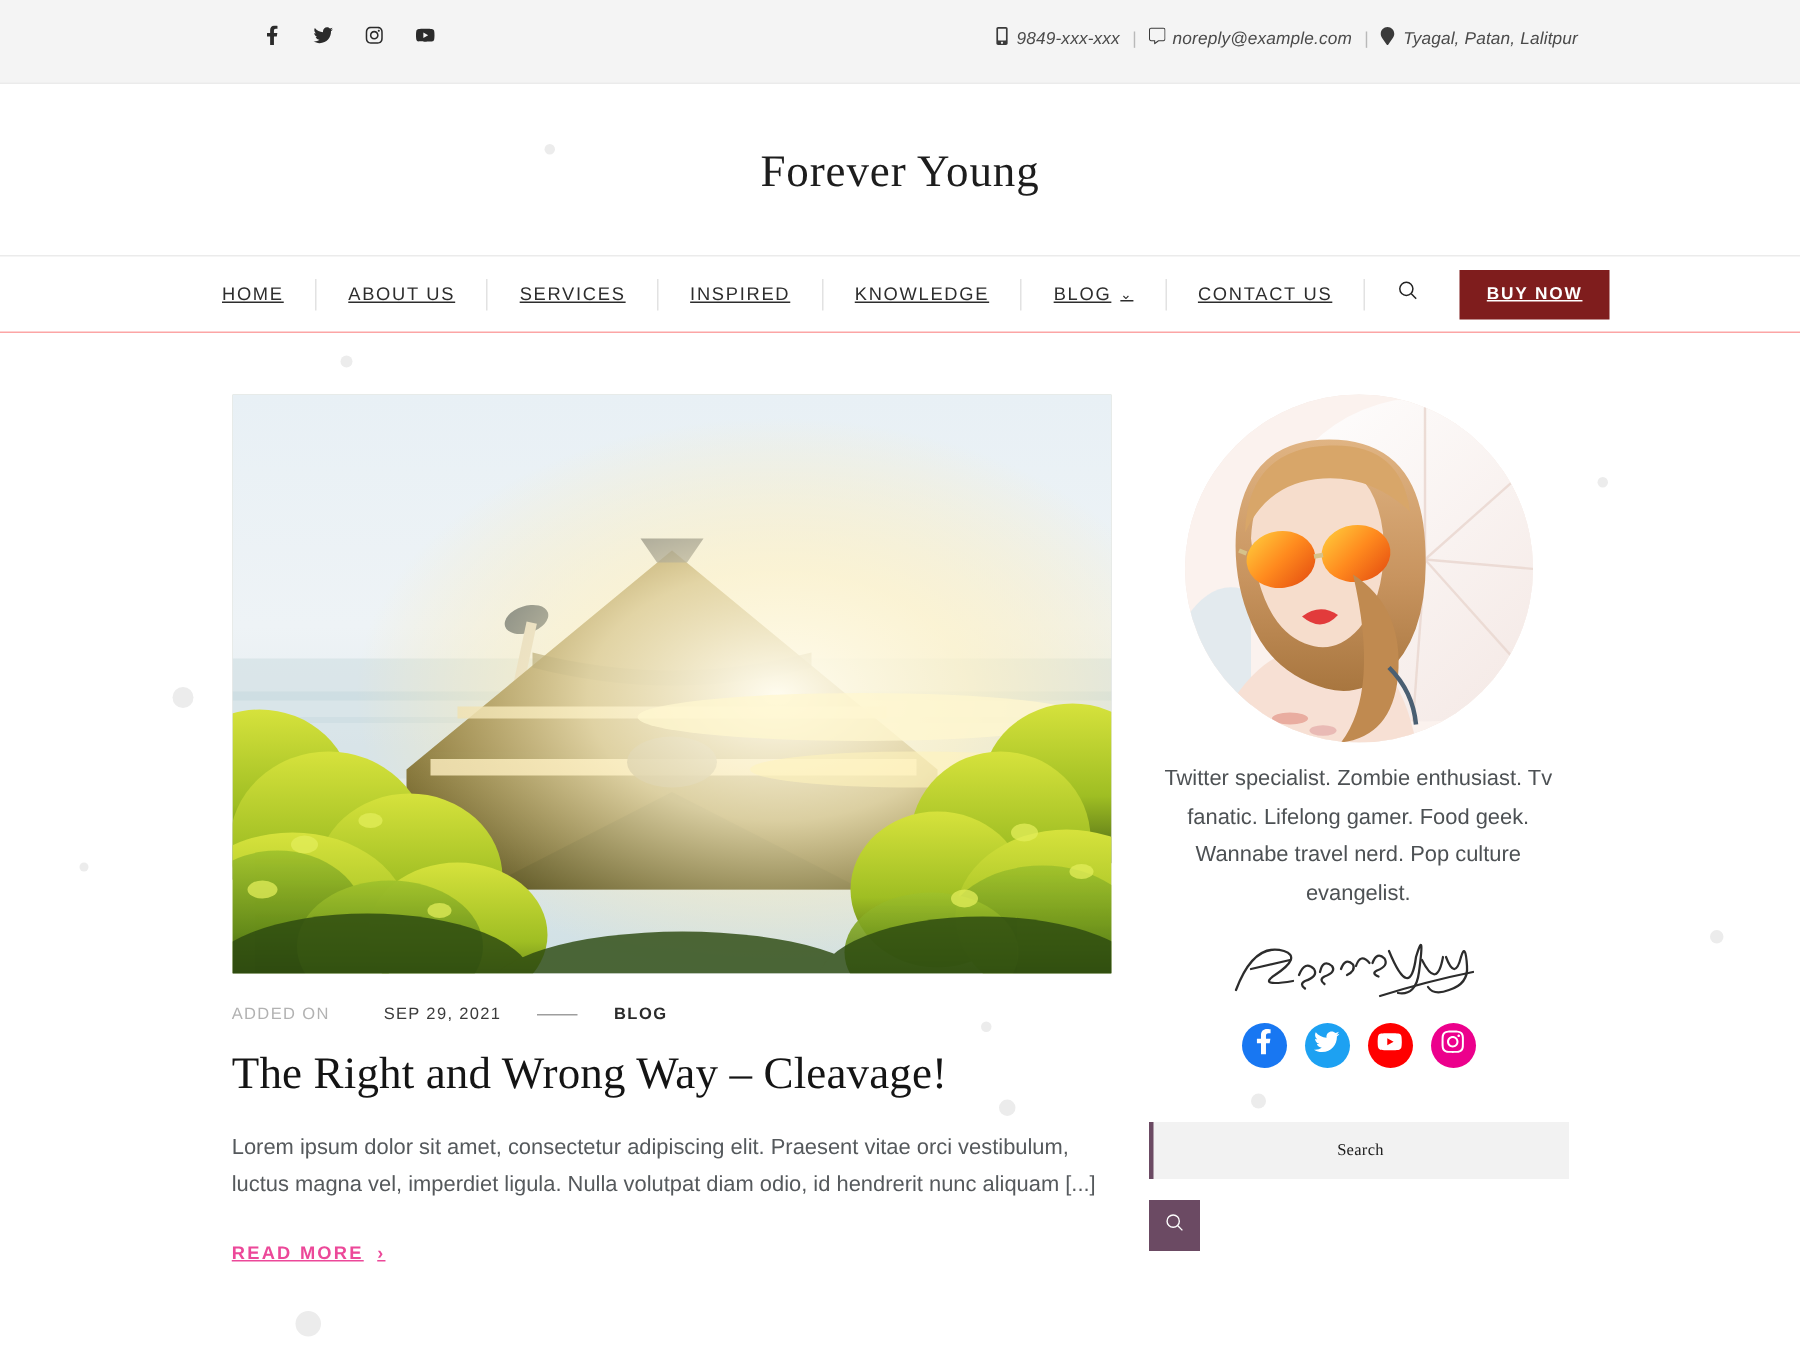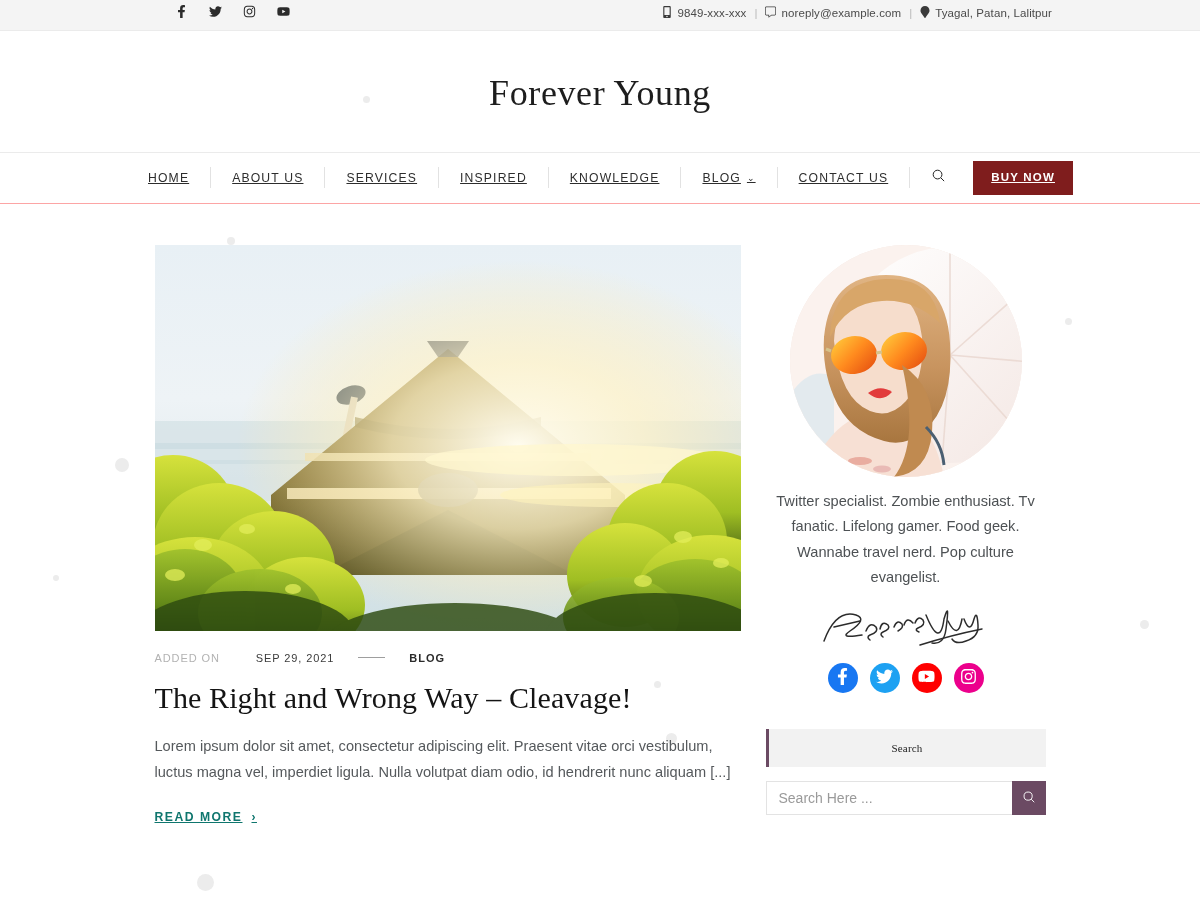--- a/index.html
+++ b/index.html
@@ -14,25 +14,26 @@
   
   .bg-dots { position: absolute; inset: 0; pointer-events: none; z-index: 0; }
   .bg-dots span {
     position: absolute; border-radius: 50%;
     background: #ececec;
   }
 
   
   .topbar {
     position: relative; z-index: 3;
-    height: 31px;
+    height: 56px;
     background: #f4f4f4;
     border-bottom: 1px solid #ebebeb;
     display: flex; align-items: center;
     padding: 0 148px 4px 164px;
+    font-style: italic;
   }
   .social-top { display: flex; align-items: center; gap: 0px; }
   .social-top a {
     width: 34px; height: 34px;
     display: flex; align-items: center; justify-content: center;
     color: #2b2b2b;
   }
   .social-top svg { width: 13px; height: 13px; fill: #2b2b2b; }
   .topbar-right {
     margin-left: auto;
@@ -45,21 +46,21 @@
 
   
   .branding {
     position: relative; z-index: 2;
     text-align: center;
     padding: 43px 0 39px;
     background: transparent;
   }
   .site-title {
     font-family: "Liberation Serif", "DejaVu Serif", serif;
-    font-size: 36px; font-weight: 400;
+    font-size: 30px; font-weight: 400;
     color: #1d1d1d; letter-spacing: .6px;
     line-height: 1.08;
   }
   .site-desc {
     margin-top: 12px;
     font-size: 14.5px; color: #606060; letter-spacing: .15px;
   }
 
   
   .navwrap {
@@ -137,21 +138,21 @@
   }
   .post-excerpt {
     margin-top: 18px;
     font-size: 14.6px; line-height: 1.72; color: #55595c;
     max-width: 586px;
   }
   .read-more {
     display: inline-flex; align-items: center; gap: 9px;
     margin-top: 25px;
     font-size: 12.2px; letter-spacing: 1.5px; font-weight: 600;
-    color: #0f766e; text-transform: uppercase;
+    color: #ec4899; text-transform: uppercase;
   }
   .read-more .arrow { font-size: 12px; }
 
   
   .avatar {
     width: 232px; height: 232px; border-radius: 50%;
     overflow: hidden; margin: 0 auto;
     position: relative; background: #f3e7e1;
   }
   .avatar svg { display: block; width: 100%; height: 100%; }
@@ -556,21 +557,20 @@
           <svg viewBox="0 0 448 512">
               <path d="M224.1 141c-63.6 0-114.9 51.3-114.9 114.9s51.3 114.9 114.9 114.9S339 319.5 339 255.9 287.7 141 224.1 141zm0 189.6c-41.1 0-74.7-33.5-74.7-74.7s33.5-74.7 74.7-74.7 74.7 33.5 74.7 74.7-33.6 74.7-74.7 74.7zm146.4-194.3c0 14.9-12 26.8-26.8 26.8-14.9 0-26.8-12-26.8-26.8s12-26.8 26.8-26.8 26.8 12 26.8 26.8zm76.1 27.2c-1.7-35.9-9.9-67.7-36.2-93.9-26.2-26.2-58-34.4-93.9-36.2-37-2.1-147.9-2.1-184.9 0-35.8 1.7-67.6 9.9-93.9 36.1s-34.4 58-36.2 93.9c-2.1 37-2.1 147.9 0 184.9 1.7 35.9 9.9 67.7 36.2 93.9s58 34.4 93.9 36.2c37 2.1 147.9 2.1 184.9 0 35.9-1.7 67.7-9.9 93.9-36.2 26.2-26.2 34.4-58 36.2-93.9 2.1-37 2.1-147.8 0-184.8zM398.8 388c-7.8 19.6-22.9 34.7-42.6 42.6-29.5 11.7-99.5 9-132.1 9s-102.7 2.6-132.1-9c-19.6-7.8-34.7-22.9-42.6-42.6-11.7-29.5-9-99.5-9-132.1s-2.6-102.7 9-132.1c7.8-19.6 22.9-34.7 42.6-42.6 29.5-11.7 99.5-9 132.1-9s102.7-2.6 132.1 9c19.6 7.8 34.7 22.9 42.6 42.6 11.7 29.5 9 99.5 9 132.1s2.7 102.7-9 132.1z"></path>
             </svg>
         </span>
       </a>
     </div>
 
     <section class="widget">
       <div class="widget-title">Search</div>
       <div class="search-row">
-        <input class="search-input" type="text" placeholder="Search Here ..." style="">
         <button class="search-btn">
           <span>
             <svg viewBox="0 0 24 24">
                 <circle cx="10.5" cy="10.5" r="7"></circle>
                 <line x1="15.8" y1="15.8" x2="21" y2="21"></line>
               </svg>
           </span>
         </button>
       </div>
     </section>

